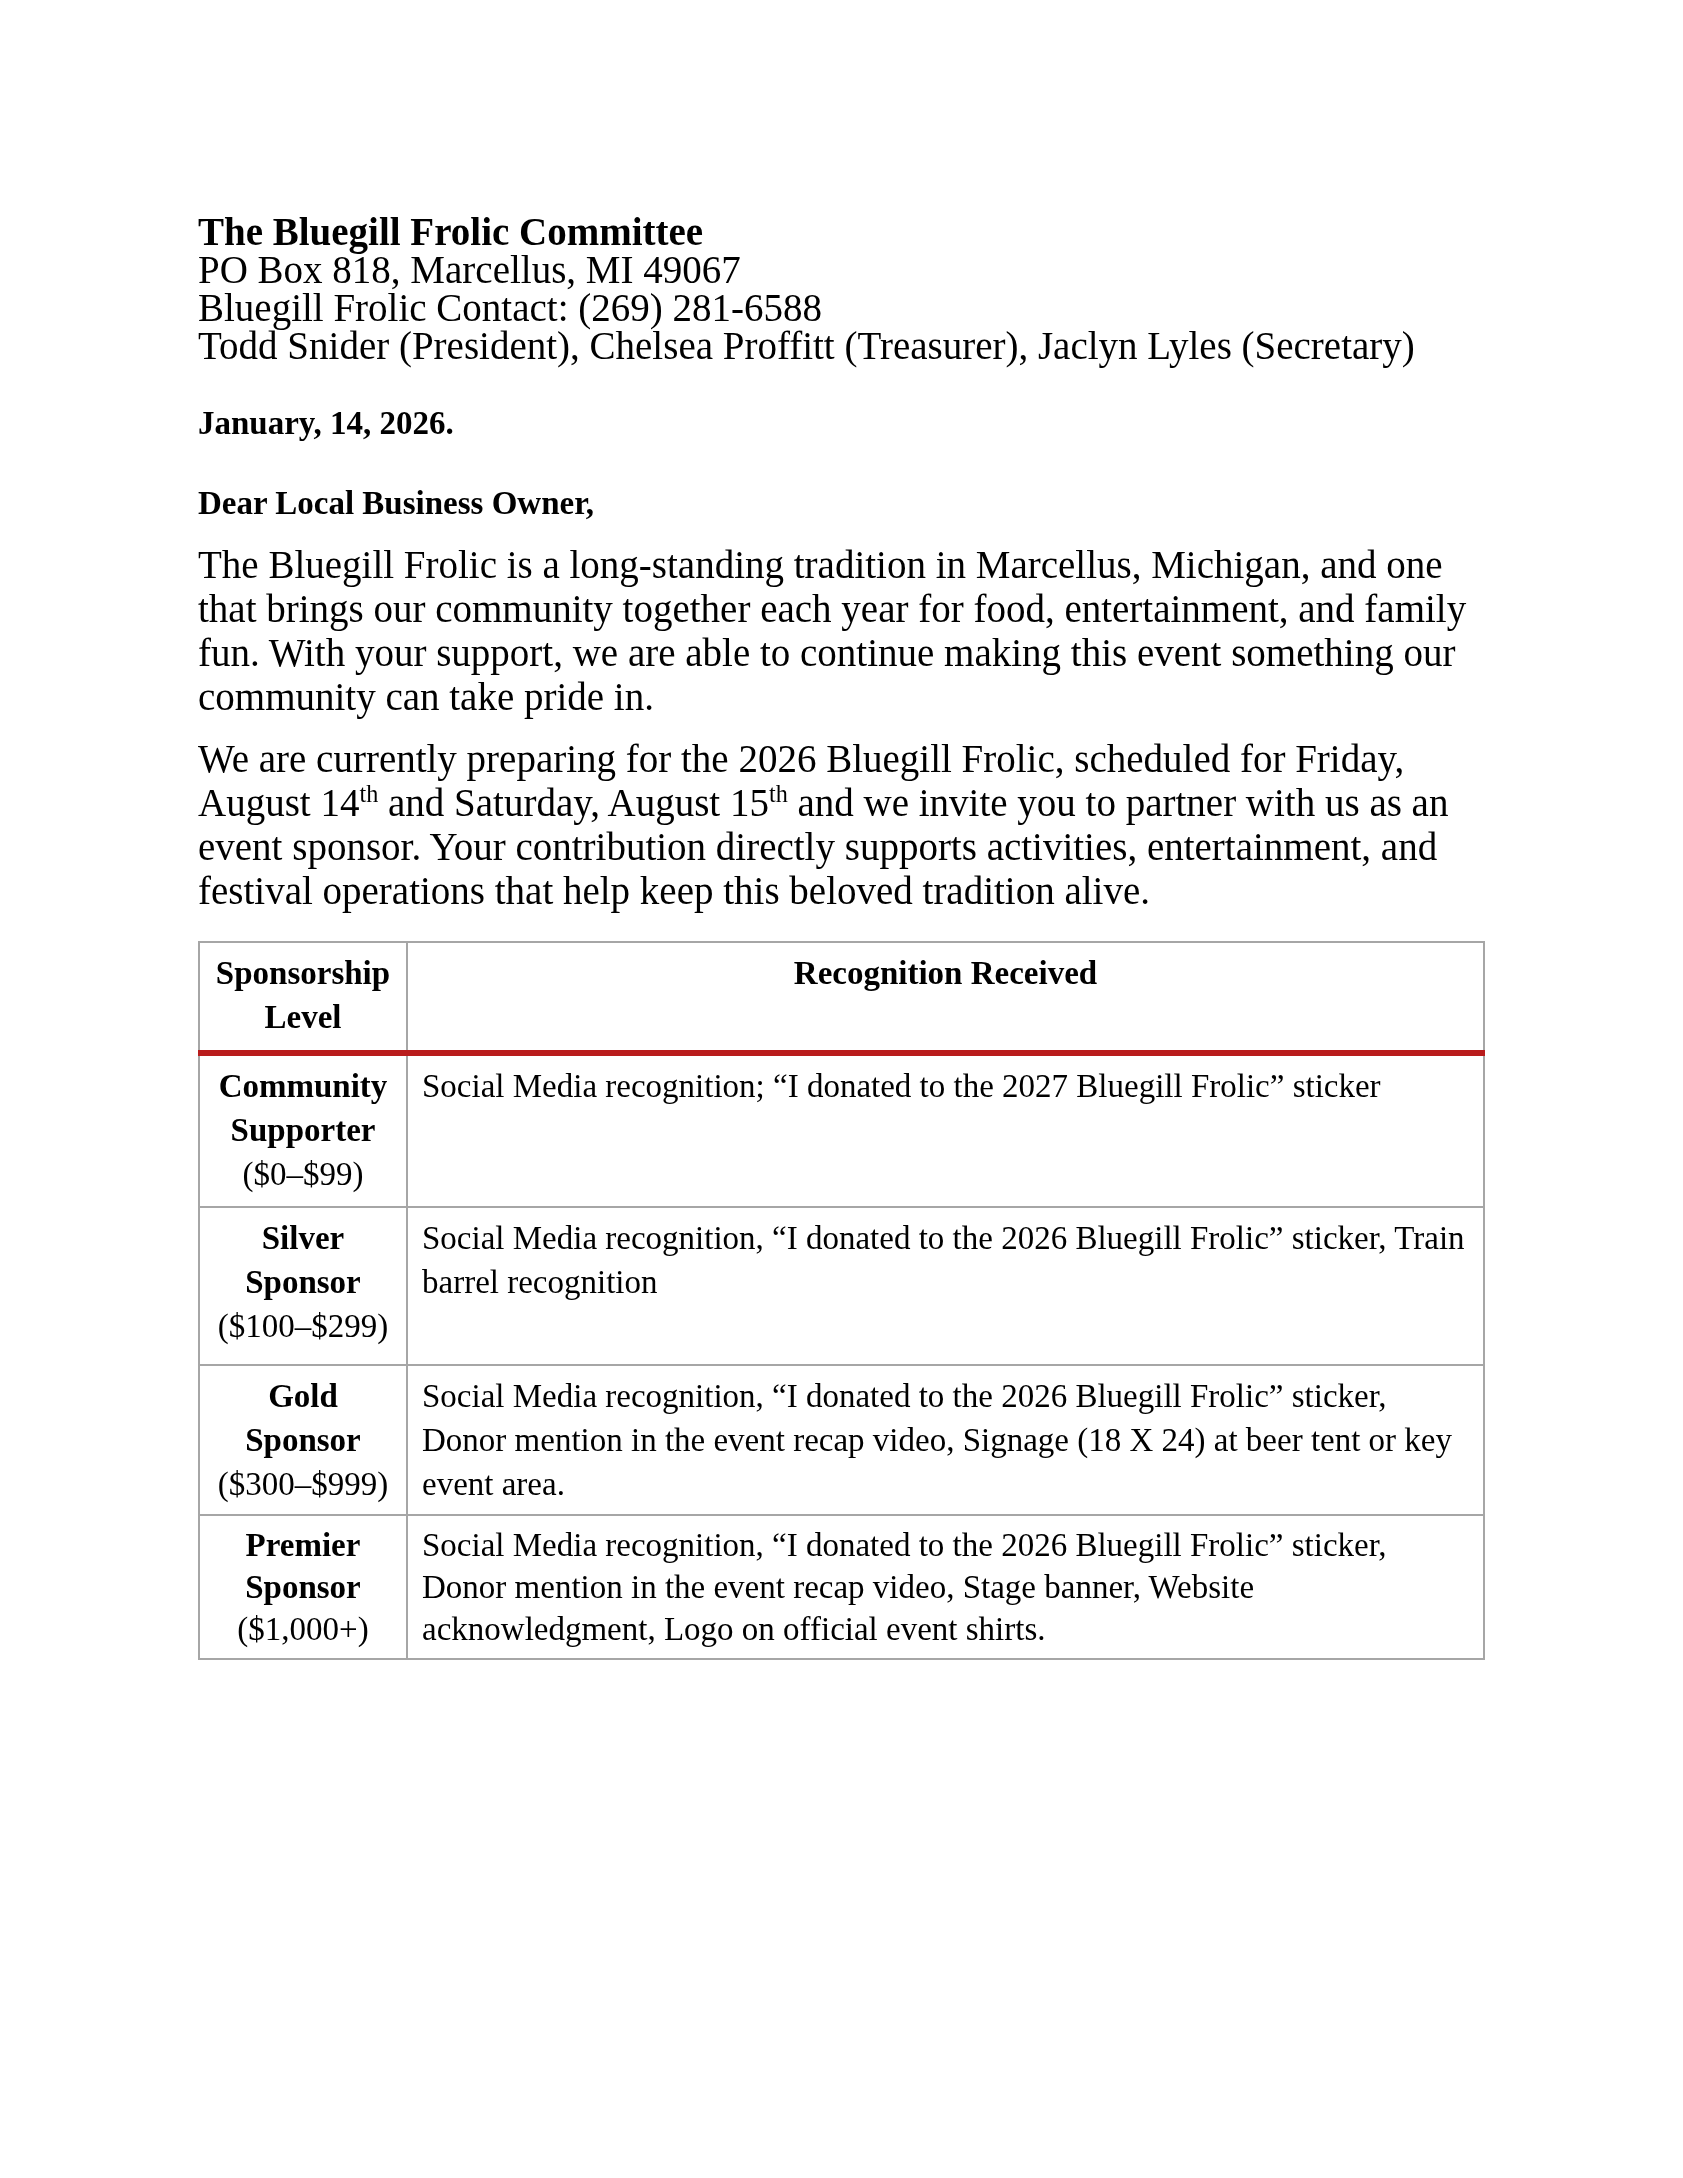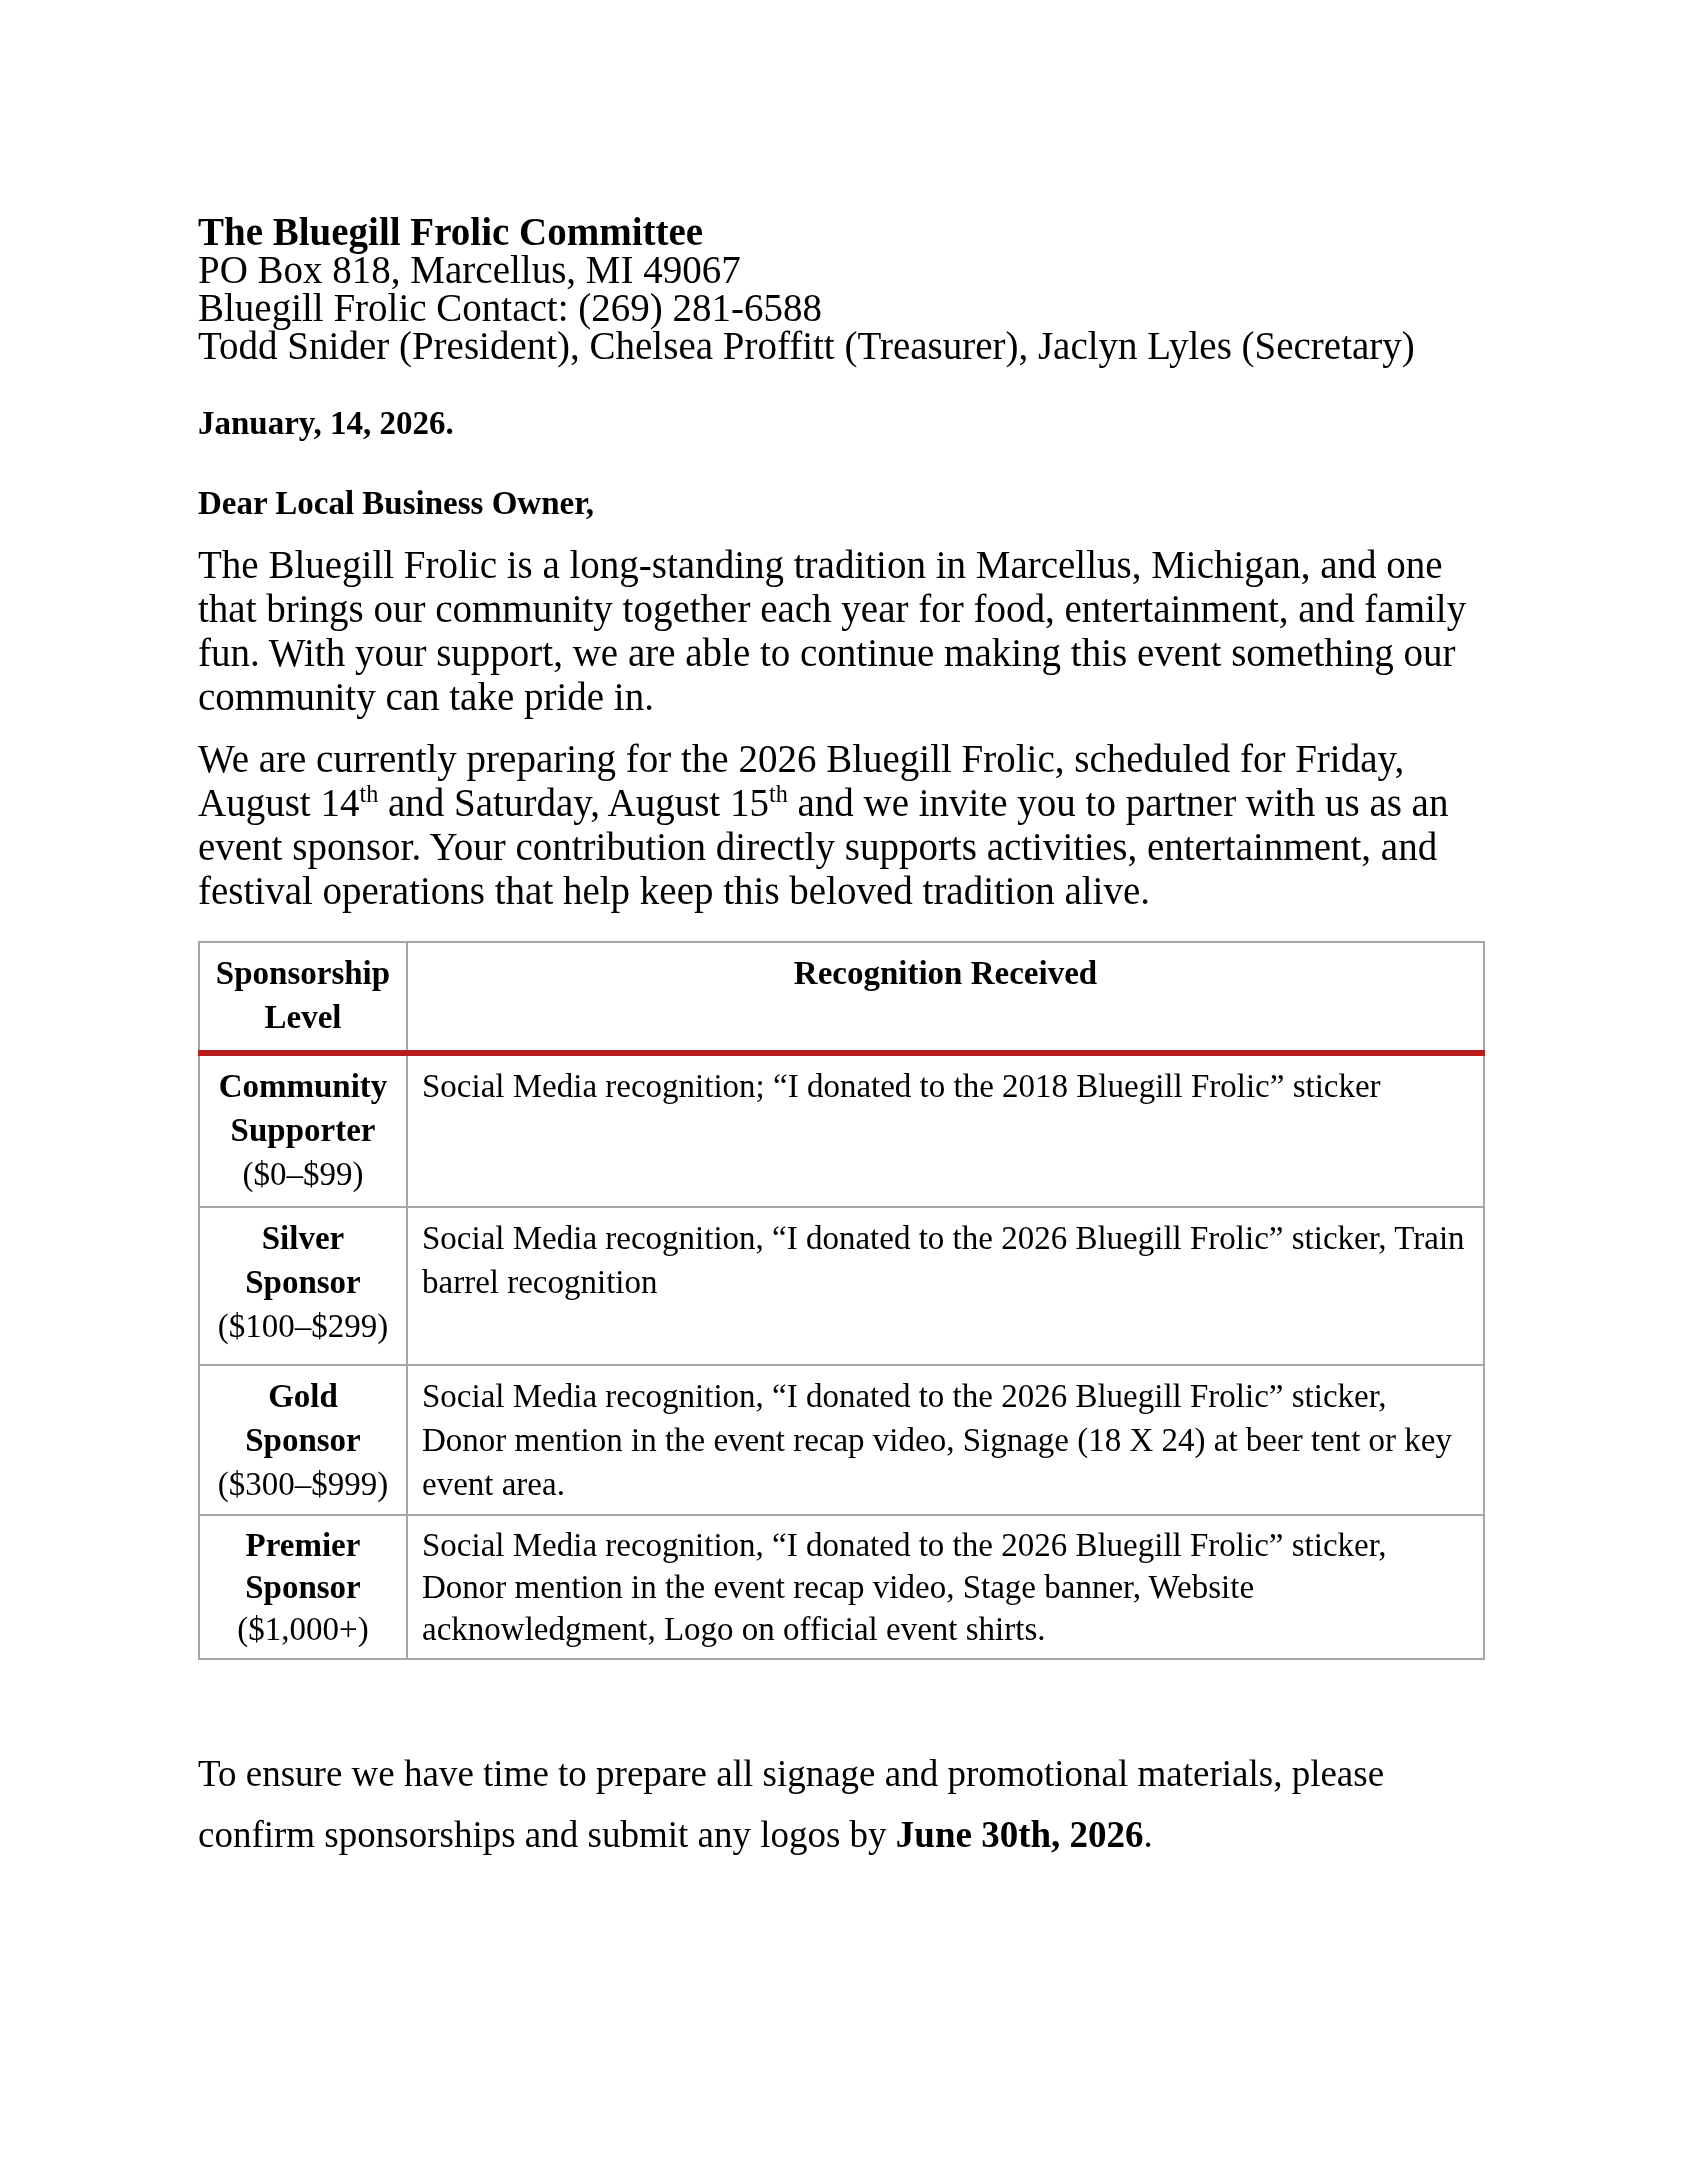--- a/index.html
+++ b/index.html
@@ -92,21 +92,21 @@
     <tbody>
       <tr class="head-row">
         <th>Sponsorship Level</th>
         <th>Recognition Received</th>
       </tr>
       <tr class="row-community">
         <td class="level-cell">
           <div class="level-name">Community Supporter</div>
           <div class="level-range">($0–$99)</div>
         </td>
-        <td>Social Media recognition; “I donated to the 2018 Bluegill Frolic” sticker</td>
+        <td>Social Media recognition; “I donated to the 2027 Bluegill Frolic” sticker</td>
       </tr>
       <tr class="row-silver">
         <td class="level-cell">
           <div class="level-name">Silver Sponsor</div>
           <div class="level-range">($100–$299)</div>
         </td>
         <td>Social Media recognition, “I donated to the 2026 Bluegill Frolic” sticker, Train barrel recognition</td>
       </tr>
       <tr class="row-gold">
         <td class="level-cell">
@@ -118,16 +118,15 @@
       <tr class="row-premier">
         <td class="level-cell">
           <div class="level-name">Premier Sponsor</div>
           <div class="level-range">($1,000+)</div>
         </td>
         <td>Social Media recognition, “I donated to the 2026 Bluegill Frolic” sticker, Donor mention in the event recap video, Stage banner, Website acknowledgment, Logo on official event shirts.</td>
       </tr>
     </tbody>
   </table>
 
-  <div class="closing"><span>To ensure we have time to prepare all signage and promotional materials, please confirm sponsorships and submit any logos by </span><span class="deadline">June 30th, 2026</span><span>.</span></div>
 
 </div>
 
 
 </body></html>

